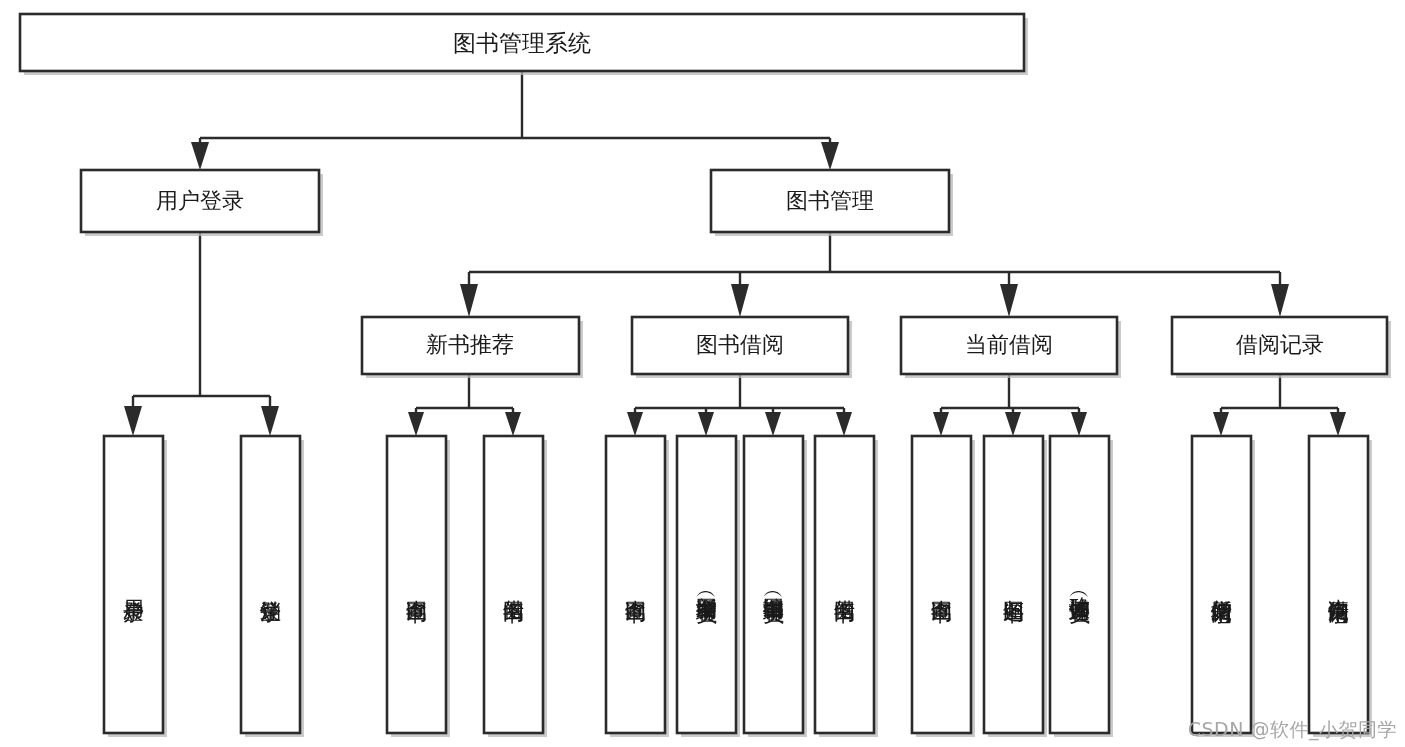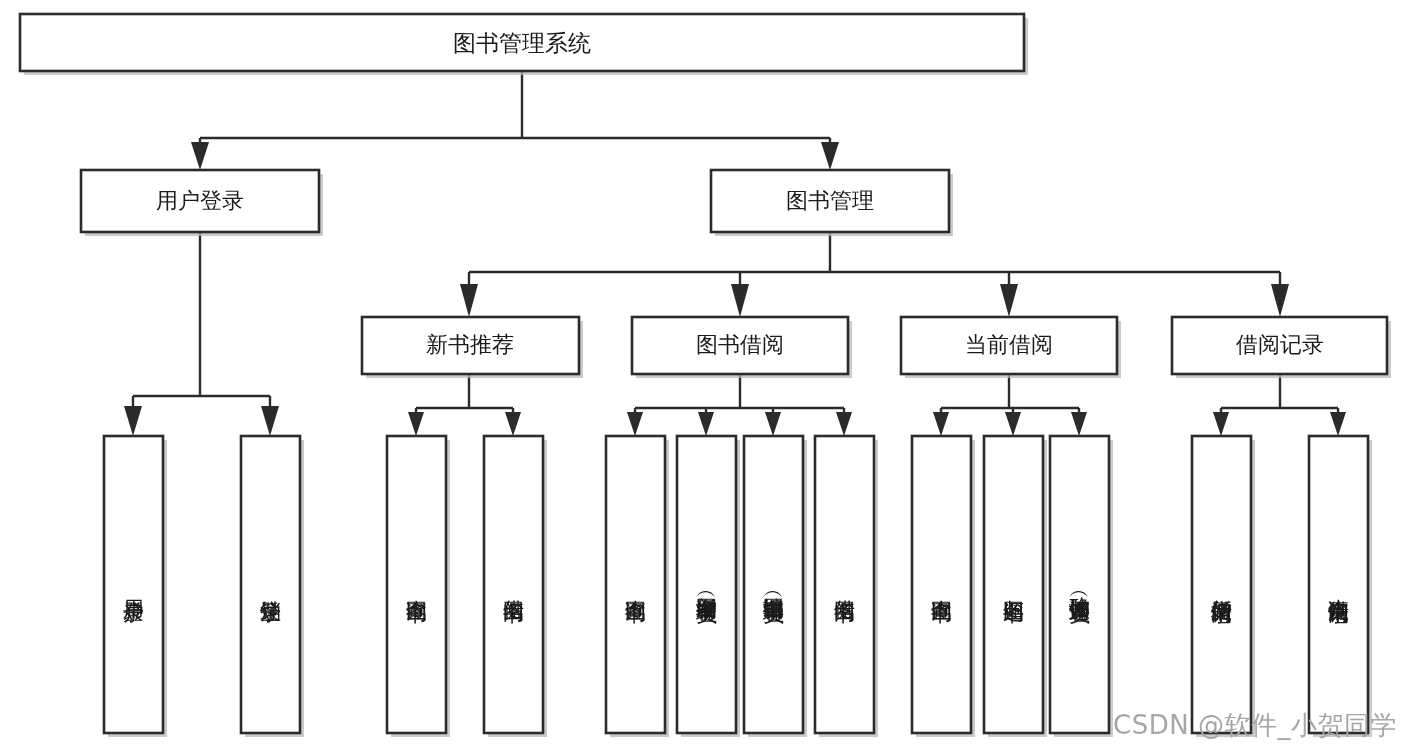--- a/index.html
+++ b/index.html
@@ -78,21 +78,21 @@
     text-orientation: upright;
     letter-spacing: 1px;
     white-space: nowrap;
     text-align: center;
   }
   #watermark {
     position: absolute;
     right: 8px;
     bottom: 4px;
     font-family: "DejaVu Sans", "Liberation Sans", sans-serif;
-    font-size: 26px;
+    font-size: 19px;
     color: #a6a6a6;
     letter-spacing: 0.5px;
     white-space: nowrap;
     pointer-events: none;
   }
 </style>
 </head>
 <body>
 
 <div id="diagram-root">

